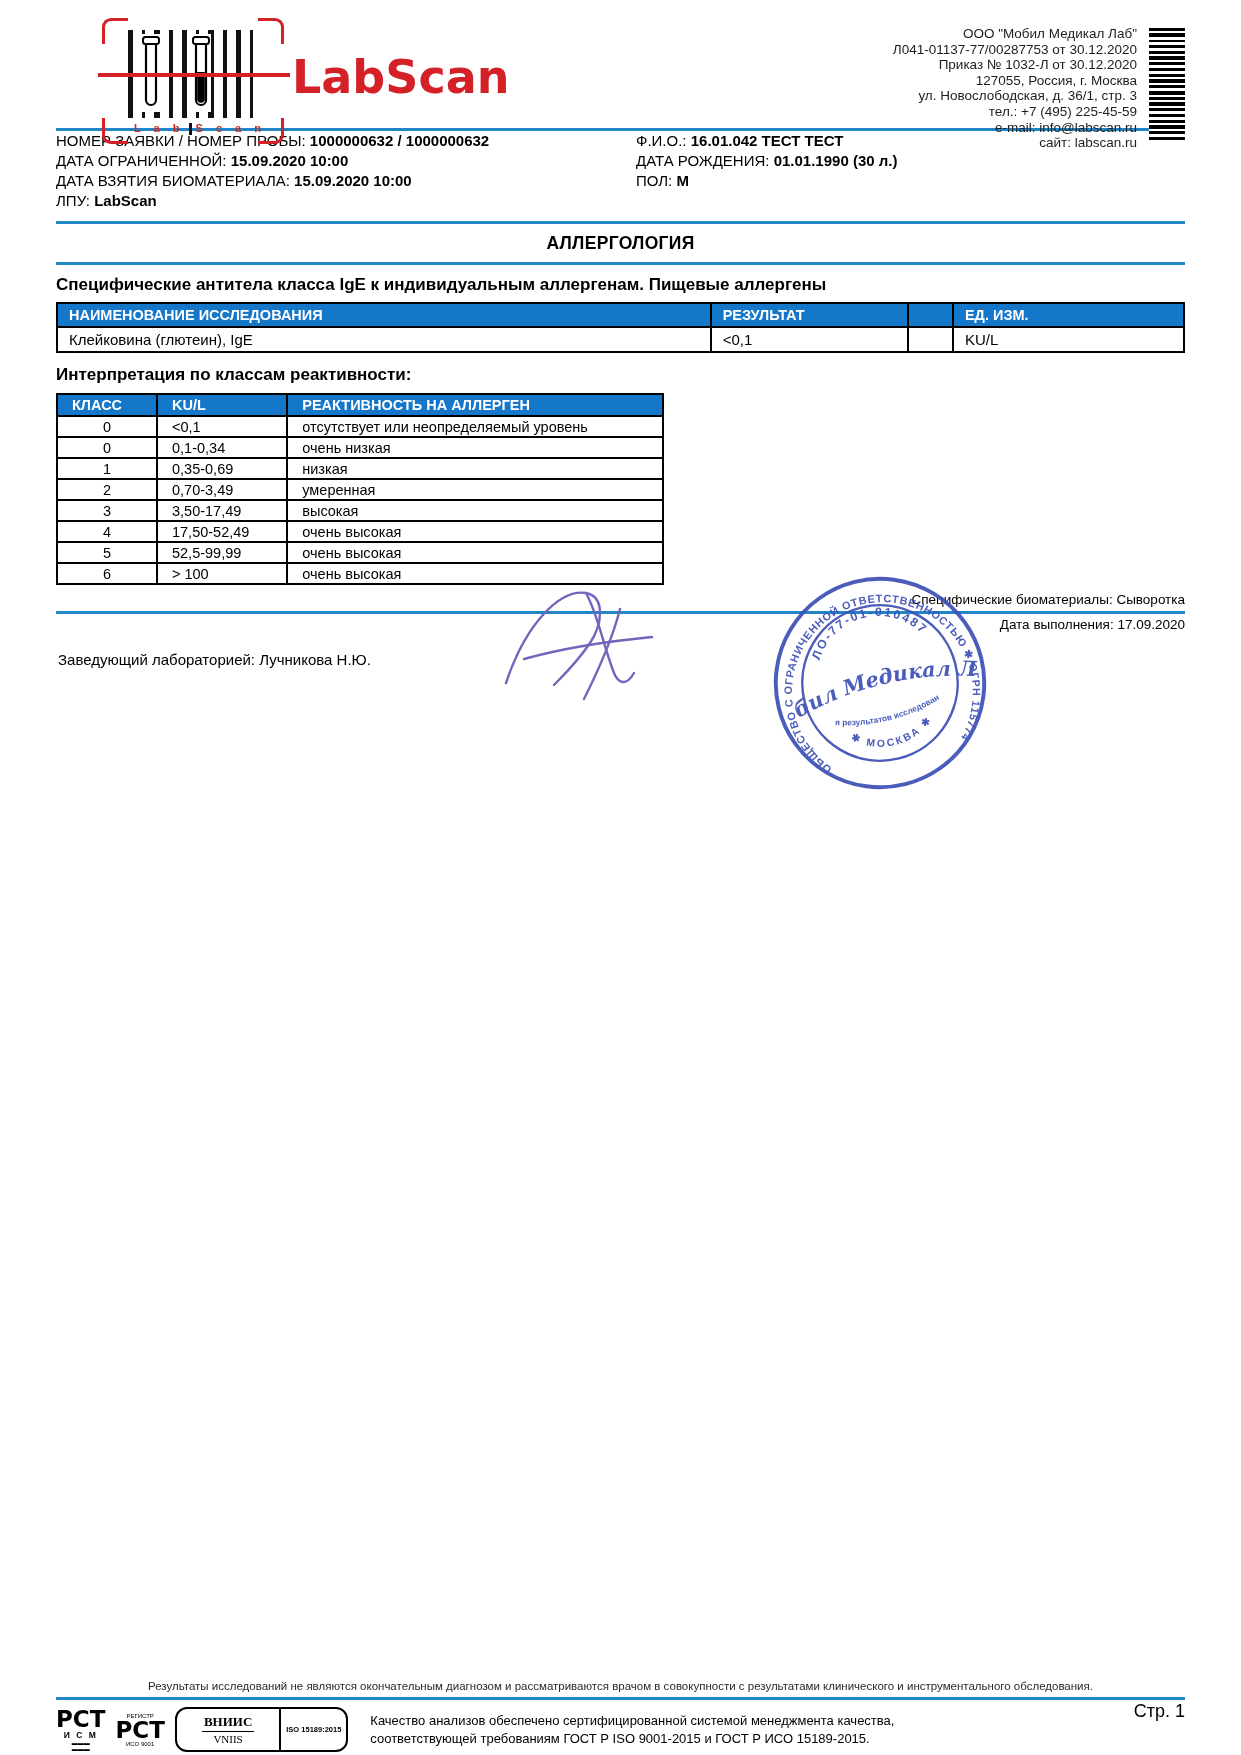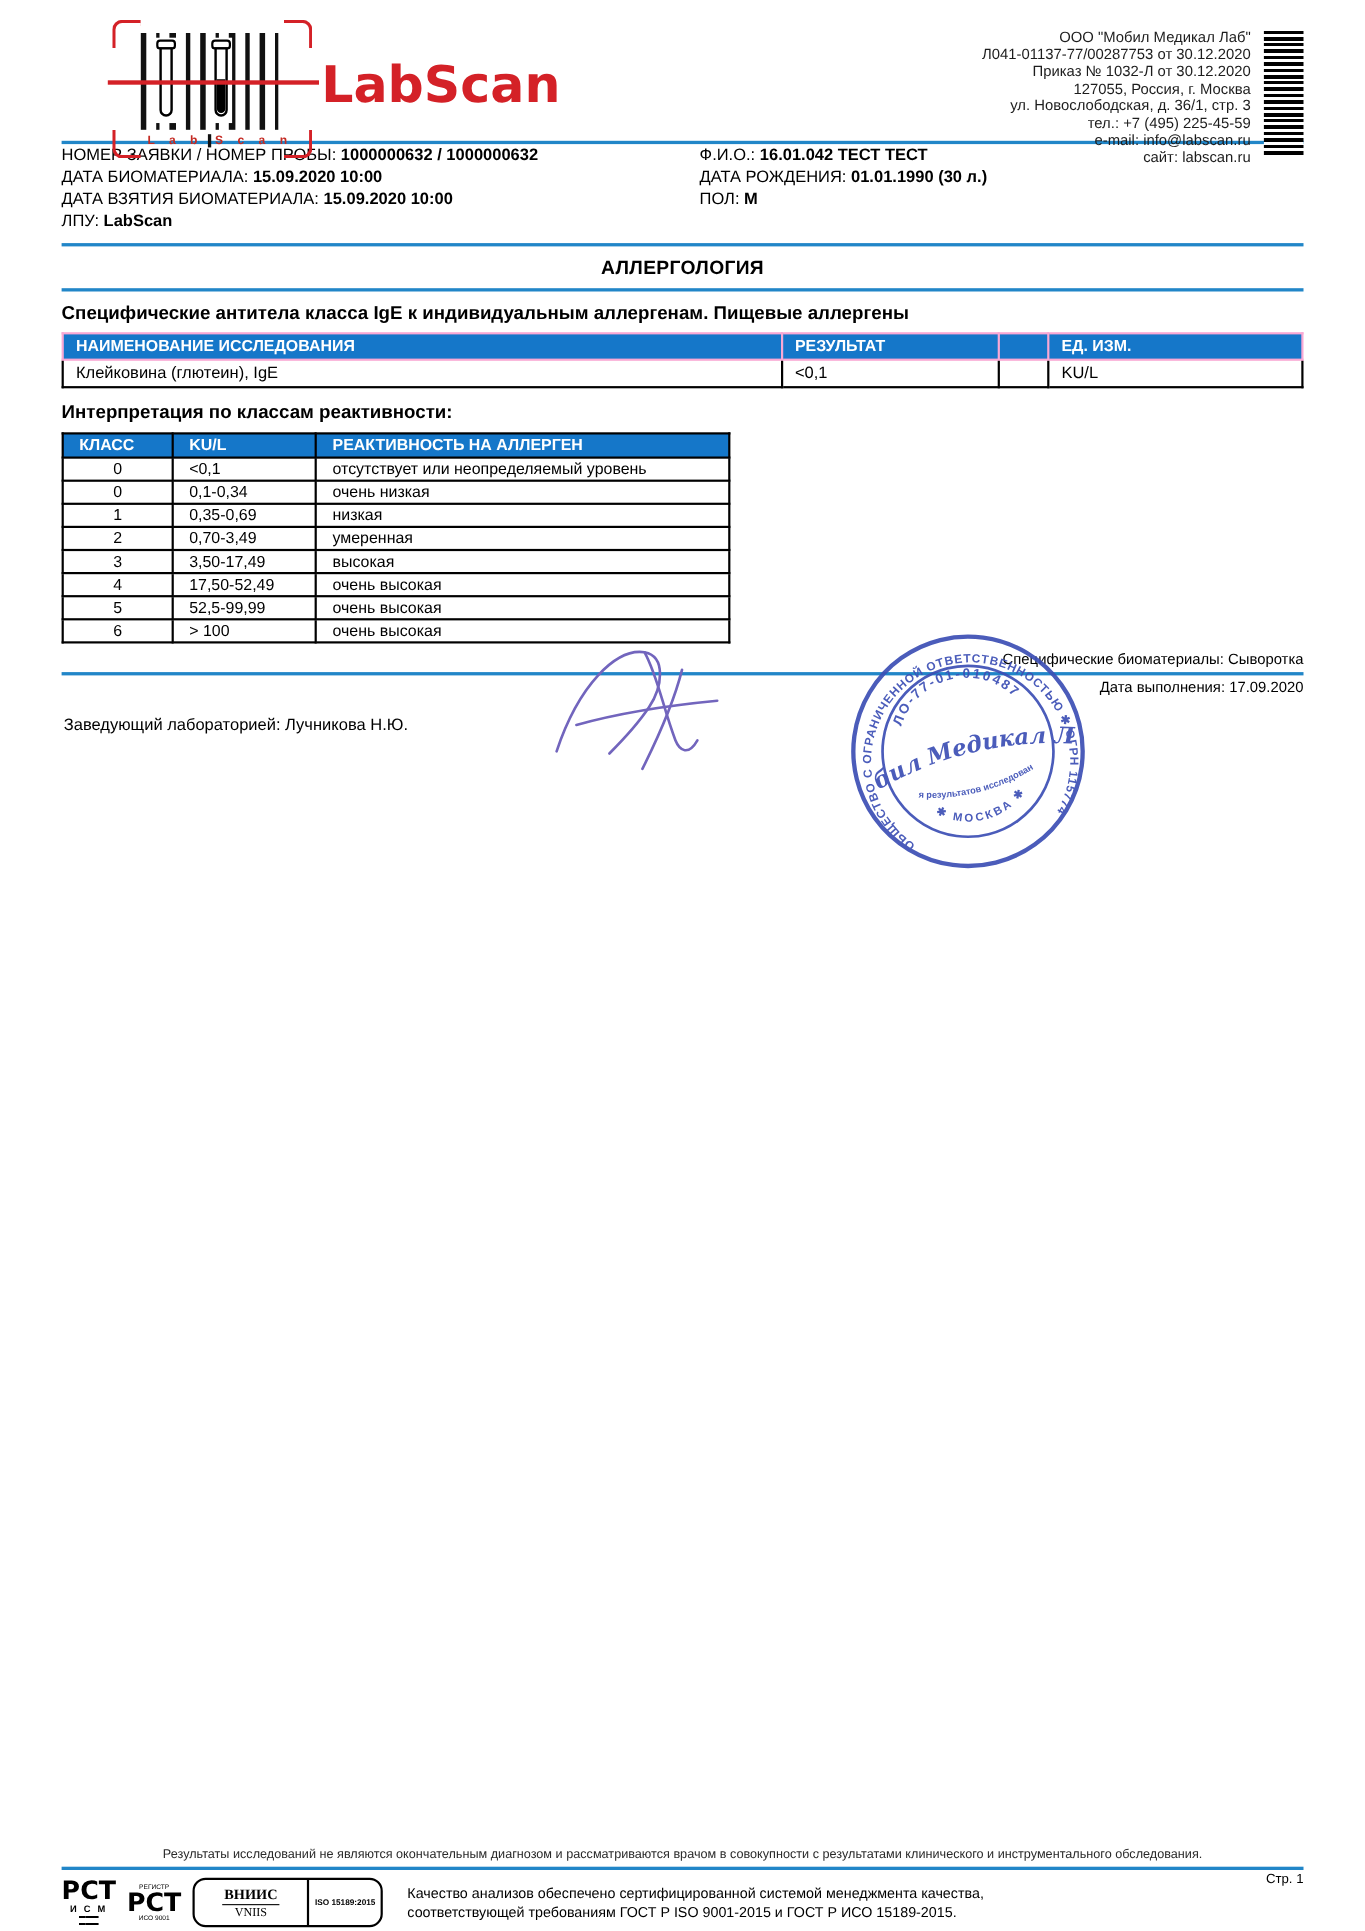--- a/index.html
+++ b/index.html
@@ -44,21 +44,21 @@
   .plbl { color:#000; }
   .pval { font-weight:bold; }
 
   .section-title { text-align:center; font-size:17.5px; font-weight:bold; margin:9px 0 8px 0; letter-spacing:.3px; }
   .subtitle { font-size:17px; font-weight:bold; margin-top:10px; }
 
   
   table { border-collapse:collapse; }
   .results { width:100%; margin-top:7px; }
   .results th { background:#1577c9; color:#fff; text-align:left; font-size:14.5px; font-weight:bold;
-                padding:3px 11px; border:2px solid #f9a8d4; }
+                padding:3px 11px; border:2px solid #000000; }
   .results td { font-size:15px; padding:3px 11px; border:2px solid #000; height:24px; }
 
   .interp-heading { font-size:17px; font-weight:bold; margin-top:12px; }
   .interp { width:608px; margin-top:8px; }
   .interp th { background:#1577c9; color:#fff; text-align:left; font-size:14.5px; font-weight:bold;
                padding:2px 14px; border:2px solid #000; }
   .interp td { font-size:14.5px; padding:1px 14px; border:2px solid #000; height:21px; }
   .interp td.c0 { text-align:center; padding:1px 2px; }
 
   
@@ -80,21 +80,21 @@
   .mark-rst { font-weight:800; font-size:23px; line-height:22px; font-family:"DejaVu Sans",sans-serif; }
   .badge .cap { font-size:8.5px; font-weight:bold; letter-spacing:2px; }
   .badge .tiny { font-size:6px; letter-spacing:0; }
   .badge-vniis { display:flex; align-items:stretch; border:2.5px solid #000; border-radius:12px; overflow:hidden; }
   .vn-left { padding:5px 25px; text-align:center; font-family:"Liberation Serif","DejaVu Serif",serif; }
   .vn-left .ru { font-size:13px; font-weight:bold; border-bottom:1.5px solid #000; padding:0 2px 1px; }
   .vn-left .en { font-size:11px; padding-top:1px; }
   .vn-right { border-left:2.5px solid #000; padding:5px 5px; font-size:7.5px; font-weight:bold;
               display:flex; flex-direction:column; justify-content:center; text-align:center; }
   .quality { margin-left:22px; font-size:13px; line-height:17.5px; }
-  .page-label { position:absolute; right:56px; top:1701px; font-size:12px; }
+  .page-label { position:absolute; right:56px; top:1701px; font-size:18px; }
 </style>
 </head>
 <body>
 
 <div class="page">
 
   <div class="top">
     <div class="logo-block">
       <div class="logo-mark">
         <span class="corner tl"></span>
@@ -148,21 +148,21 @@
 
   <div class="rule r1"></div>
 
   <div class="patient">
     <div class="pcol left">
       <div class="prow">
         <span class="plbl">НОМЕР ЗАЯВКИ / НОМЕР ПРОБЫ:</span>
         <span class="pval">1000000632 / 1000000632</span>
       </div>
       <div class="prow">
-        <span class="plbl">ДАТА БИОМАТЕРИАЛА:</span>
+        <span class="plbl">ДАТА ОГРАНИЧЕННОЙ:</span>
         <span class="pval">15.09.2020 10:00</span>
       </div>
       <div class="prow">
         <span class="plbl">ДАТА ВЗЯТИЯ БИОМАТЕРИАЛА:</span>
         <span class="pval">15.09.2020 10:00</span>
       </div>
       <div class="prow">
         <span class="plbl">ЛПУ:</span>
         <span class="pval">LabScan</span>
       </div>

